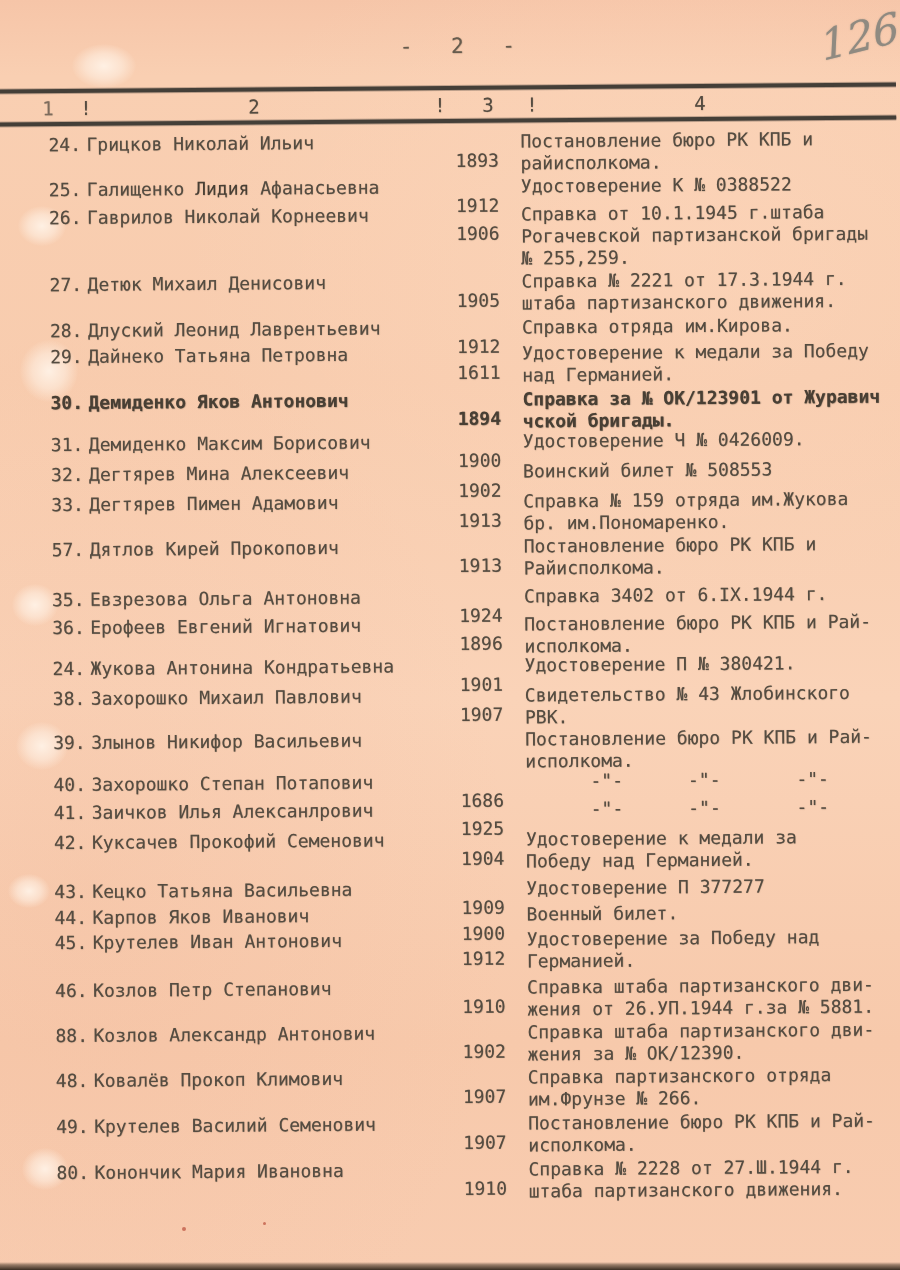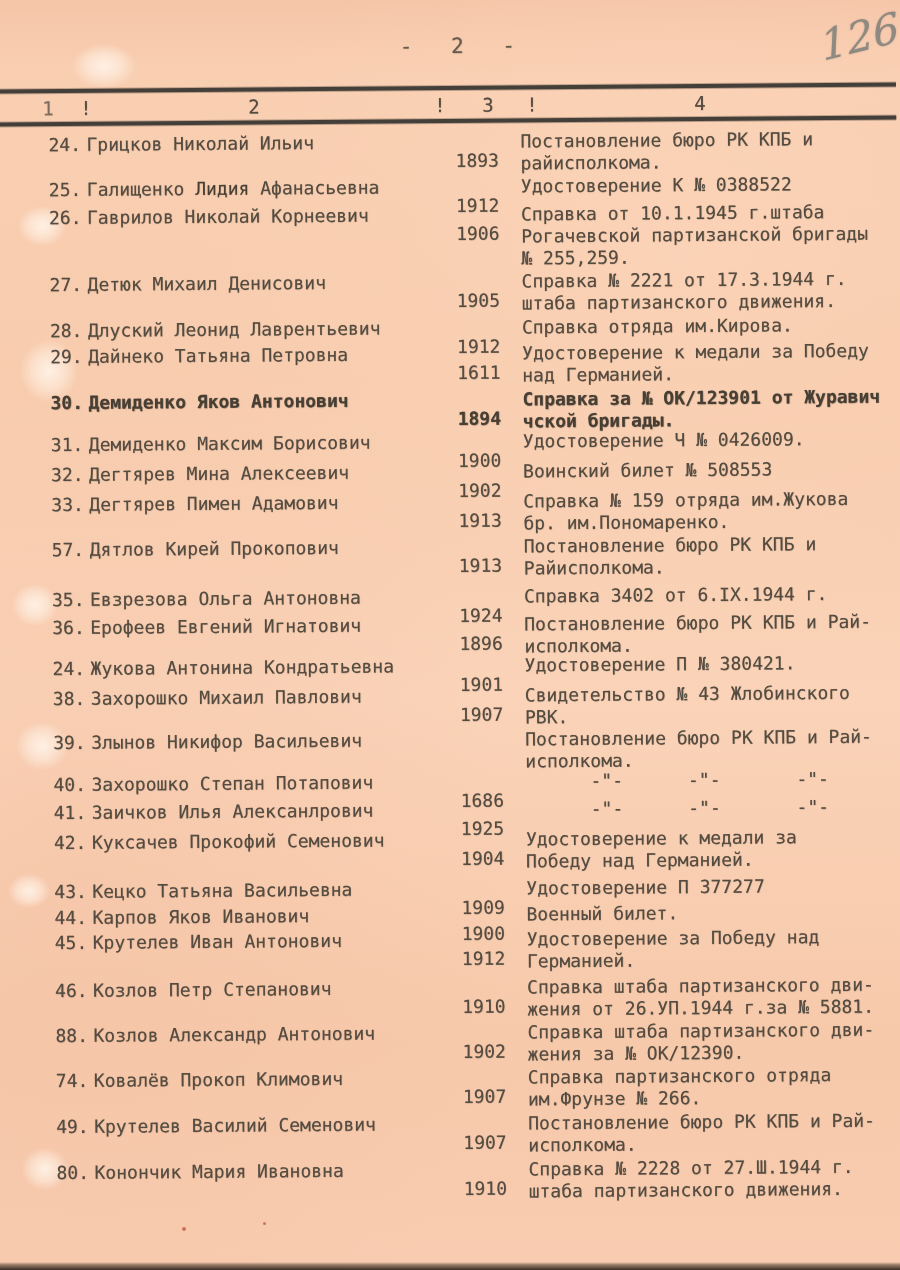--- a/index.html
+++ b/index.html
@@ -236,21 +236,21 @@
           <div class="cell c-year">1910</div>
           <div class="cell c-doc"><div class="doc-line">Справка штаба партизанского дви-</div><div class="doc-line">жения от 26.УП.1944 г.за № 5881.</div></div>
         </div>
         <div class="row" style="top: 1022px;">
           <div class="cell c-num">88.</div>
           <div class="cell c-name">Козлов Александр Антонович</div>
           <div class="cell c-year">1902</div>
           <div class="cell c-doc"><div class="doc-line">Справка штаба партизанского дви-</div><div class="doc-line">жения за № ОК/12390.</div></div>
         </div>
         <div class="row" style="top: 1067px;">
-          <div class="cell c-num">74.</div>
+          <div class="cell c-num">48.</div>
           <div class="cell c-name">Ковалёв Прокоп Климович</div>
           <div class="cell c-year">1907</div>
           <div class="cell c-doc"><div class="doc-line">Справка партизанского отряда</div><div class="doc-line">им.Фрунзе № 266.</div></div>
         </div>
         <div class="row" style="top: 1113px;">
           <div class="cell c-num">49.</div>
           <div class="cell c-name">Крутелев Василий Семенович</div>
           <div class="cell c-year">1907</div>
           <div class="cell c-doc"><div class="doc-line">Постановление бюро РК КПБ и Рай-</div><div class="doc-line">исполкома.</div></div>
         </div>

